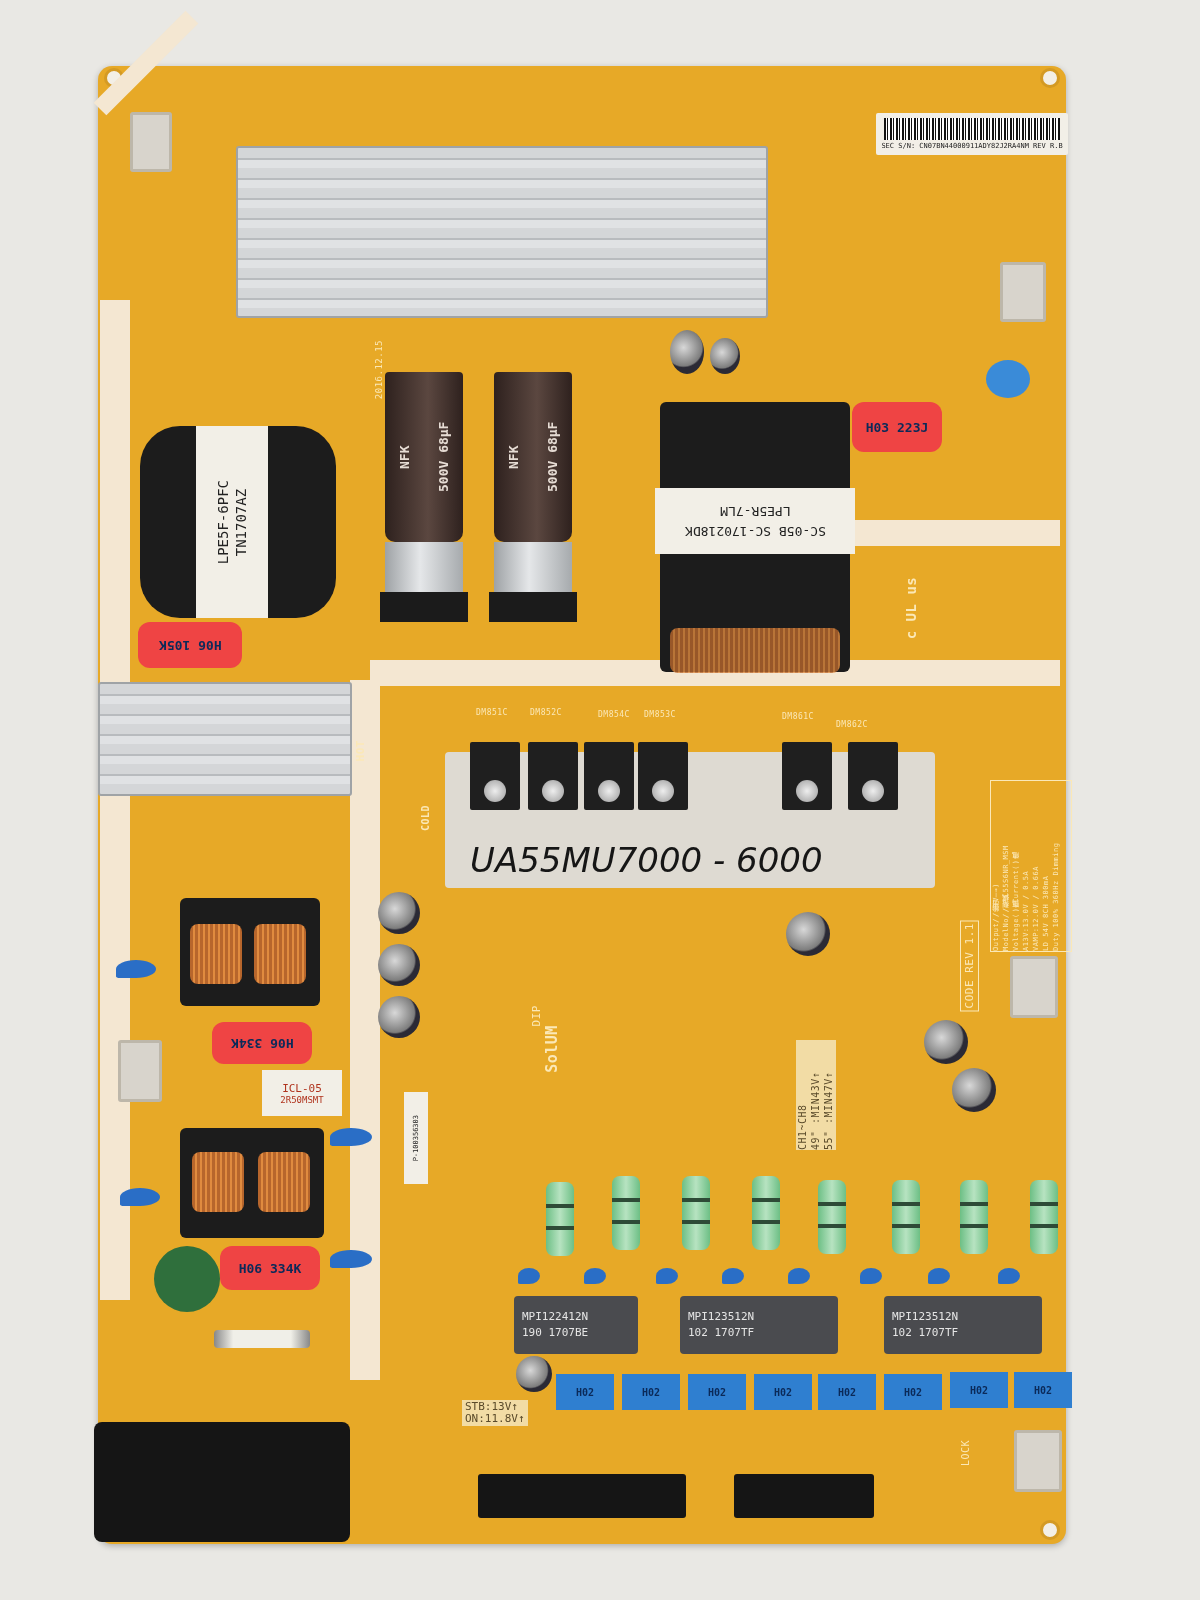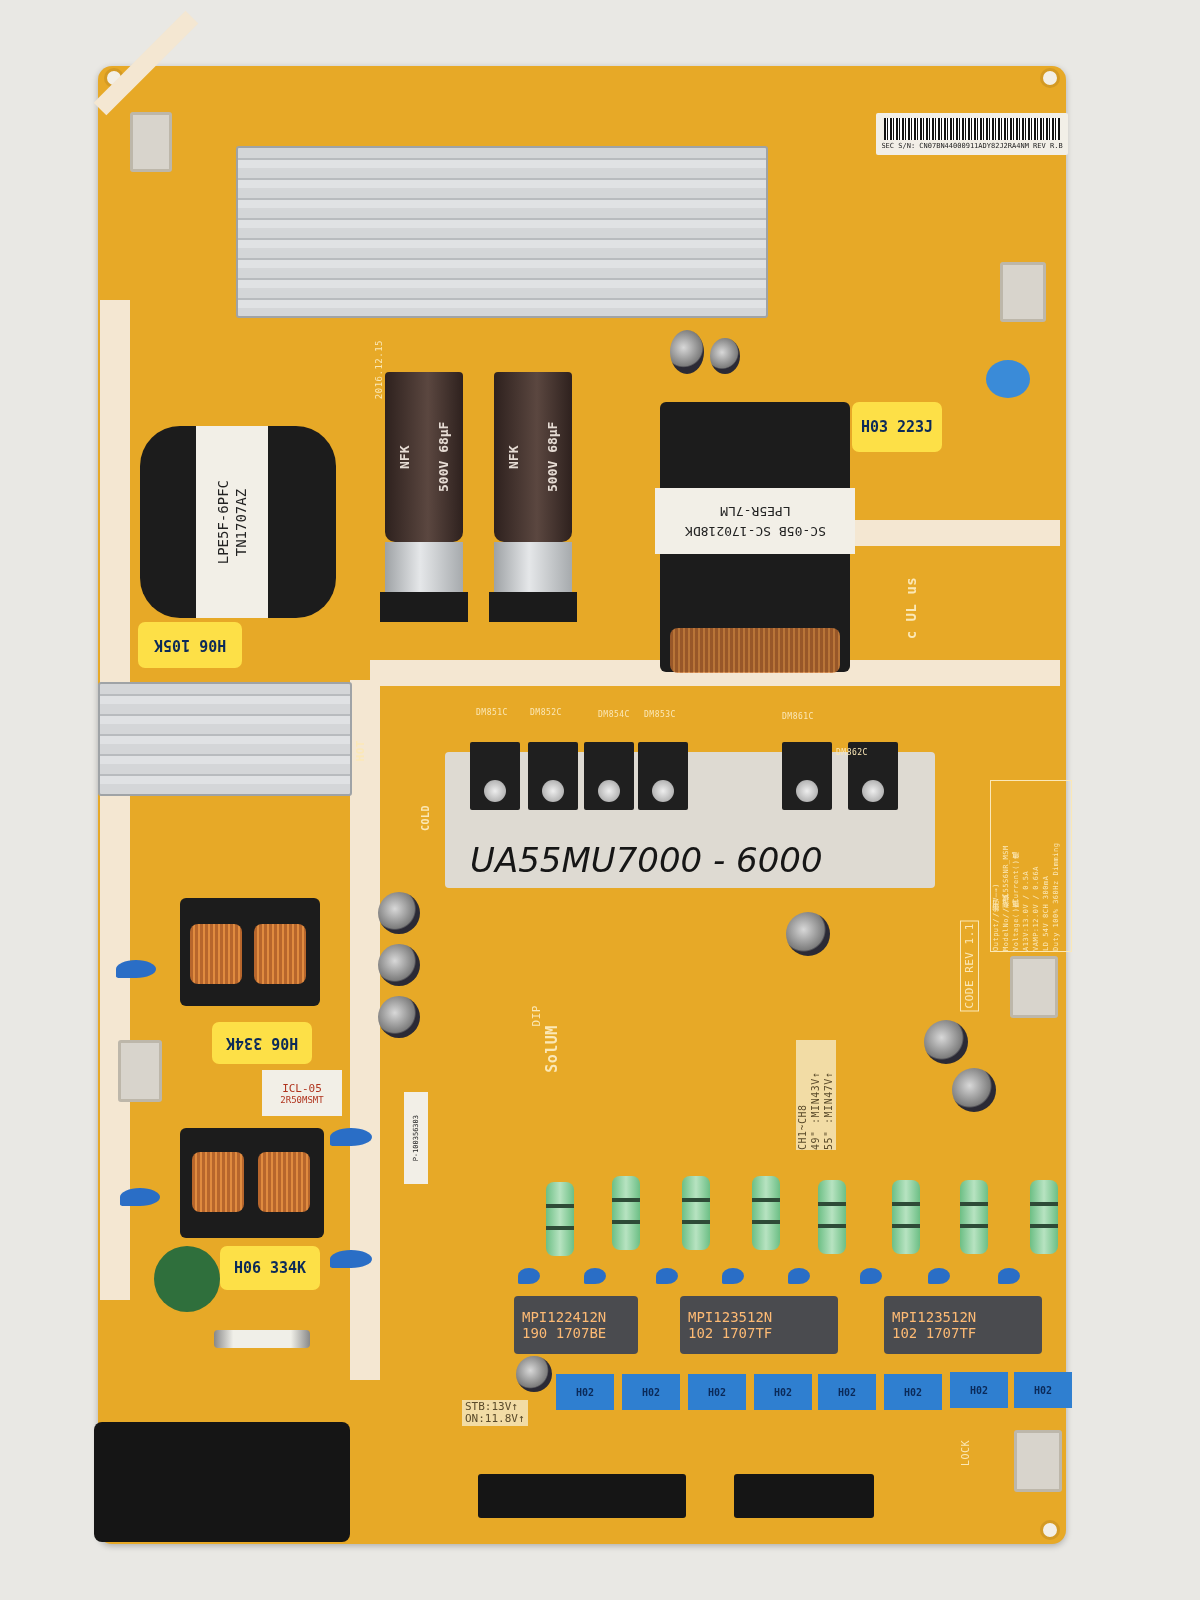--- a/index.html
+++ b/index.html
@@ -7,29 +7,29 @@
   .abs{position:absolute;}
   .board{left:98px;top:66px;width:968px;height:1478px;background:#e7a927;border-radius:14px;box-shadow:0 2px 6px rgba(0,0,0,.25);}
   .hole{width:14px;height:14px;border-radius:50%;background:#f3efe6;border:3px solid #d49a24;}
   .trace{background:#f4e7d2;}
   .silk{color:#fbe8b7;font-size:8px;letter-spacing:.5px;}
   .heatsink{background:repeating-linear-gradient(180deg,#d4d6d8 0 10px,#b8bbbe 10px 12px,#e0e2e4 12px 20px);border:2px solid #9fa3a6;border-radius:3px;}
   .label-white{background:#f2efe7;color:#222;font-family:"DejaVu Sans Mono",monospace;display:flex;align-items:center;justify-content:center;text-align:center;}
   .cap-big{background:linear-gradient(90deg,#2e211e,#5b4740 45%,#2e211e);border-radius:10px 10px 4px 4px;color:#e6dcd4;font-size:13px;font-weight:bold;display:flex;flex-direction:column;align-items:center;justify-content:space-around;writing-mode:vertical-rl;transform:rotate(180deg);}
   .cap-foot{background:linear-gradient(90deg,#9ea2a5,#e5e7e9 45%,#a6aaad);}
   .ferrite{background:#1c1c1c;border-radius:6px;}
-  .blue-box{background:#fde047;color:#0b2a59;font-weight:bold;font-size:15px;display:flex;align-items:center;justify-content:center;border-radius:7px;}
+  .blue-box{background:#ef4444;color:#0b2a59;font-weight:bold;font-size:13px;display:flex;align-items:center;justify-content:center;border-radius:12px;}
   .blue-drop{background:#2a6ec6;border-radius:50% 50% 50% 10%;}
   .small-cap{border-radius:50%;background:radial-gradient(circle at 40% 40%,#d8d8d8,#7d7d7d 55%,#2b2a35 60%);}
   .to220{background:#1f1f1f;border-radius:2px;}
   .screw{width:22px;height:22px;border-radius:50%;background:radial-gradient(circle,#eee,#9a9a9a);}
   .resistor{background:linear-gradient(90deg,#6dbf85,#b7e3c1 50%,#6dbf85);border-radius:8px;}
   .resistor::before{content:"";position:absolute;left:0;right:0;top:30%;height:4px;background:#2e4b37;}
   .resistor::after{content:"";position:absolute;left:0;right:0;top:60%;height:4px;background:#2e4b37;}
-  .ic{background:#4a4b4f;border-radius:4px;color:#fdba74;font-size:14px;line-height:16px;display:flex;flex-direction:column;justify-content:center;padding-left:8px;}
+  .ic{background:#4a4b4f;border-radius:4px;color:#e5e5e5;font-size:11px;line-height:16px;display:flex;flex-direction:column;justify-content:center;padding-left:8px;}
   .ho2{background:#2f7fd0;color:#0b2a59;font-size:10px;font-weight:bold;display:flex;align-items:center;justify-content:center;}
   .conn{background:#151515;border-radius:3px;}
   .lug{background:#d8d4cc;border:3px solid #bdb7aa;border-radius:3px;}
   .coil{background:repeating-linear-gradient(90deg,#b7662c 0 3px,#e08b3f 3px 5px);border-radius:8px;}
 </style>
 </head>
 <body>
 
 <div class="abs board"></div>
 
@@ -109,21 +109,21 @@
 <div class="abs screw" style="left:598px;top:780px"></div>
 <div class="abs screw" style="left:652px;top:780px"></div>
 <div class="abs screw" style="left:796px;top:780px"></div>
 <div class="abs screw" style="left:862px;top:780px"></div>
 
 <div class="abs silk" style="left:476px;top:708px">DM851C</div>
 <div class="abs silk" style="left:530px;top:708px">DM852C</div>
 <div class="abs silk" style="left:598px;top:710px">DM854C</div>
 <div class="abs silk" style="left:644px;top:710px">DM853C</div>
 <div class="abs silk" style="left:782px;top:712px">DM861C</div>
-<div class="abs silk" style="left:836px;top:748px">DM862C</div>
+<div class="abs silk" style="left:836px;top:720px">DM862C</div>
 
 <div class="abs silk" style="left:990px;top:780px;width:80px;height:170px;writing-mode:vertical-rl;transform:rotate(180deg);font-size:7px;line-height:10px;border:1px solid #fbe8b7;">
   <div>Output/输出/出力 (V—→)</div>
   <div>ModelNo/型号/模式: L55S6NR_MSM</div>
   <div>Voltage(电压)/Current(电流)</div>
   <div>A13V:13.0V / 0.5A</div>
   <div>VAMP:12.0V / 0.66A</div>
   <div>LD 54V 8CH 300mA</div>
   <div>Duty 100% 360Hz Dimming</div>
 </div>

